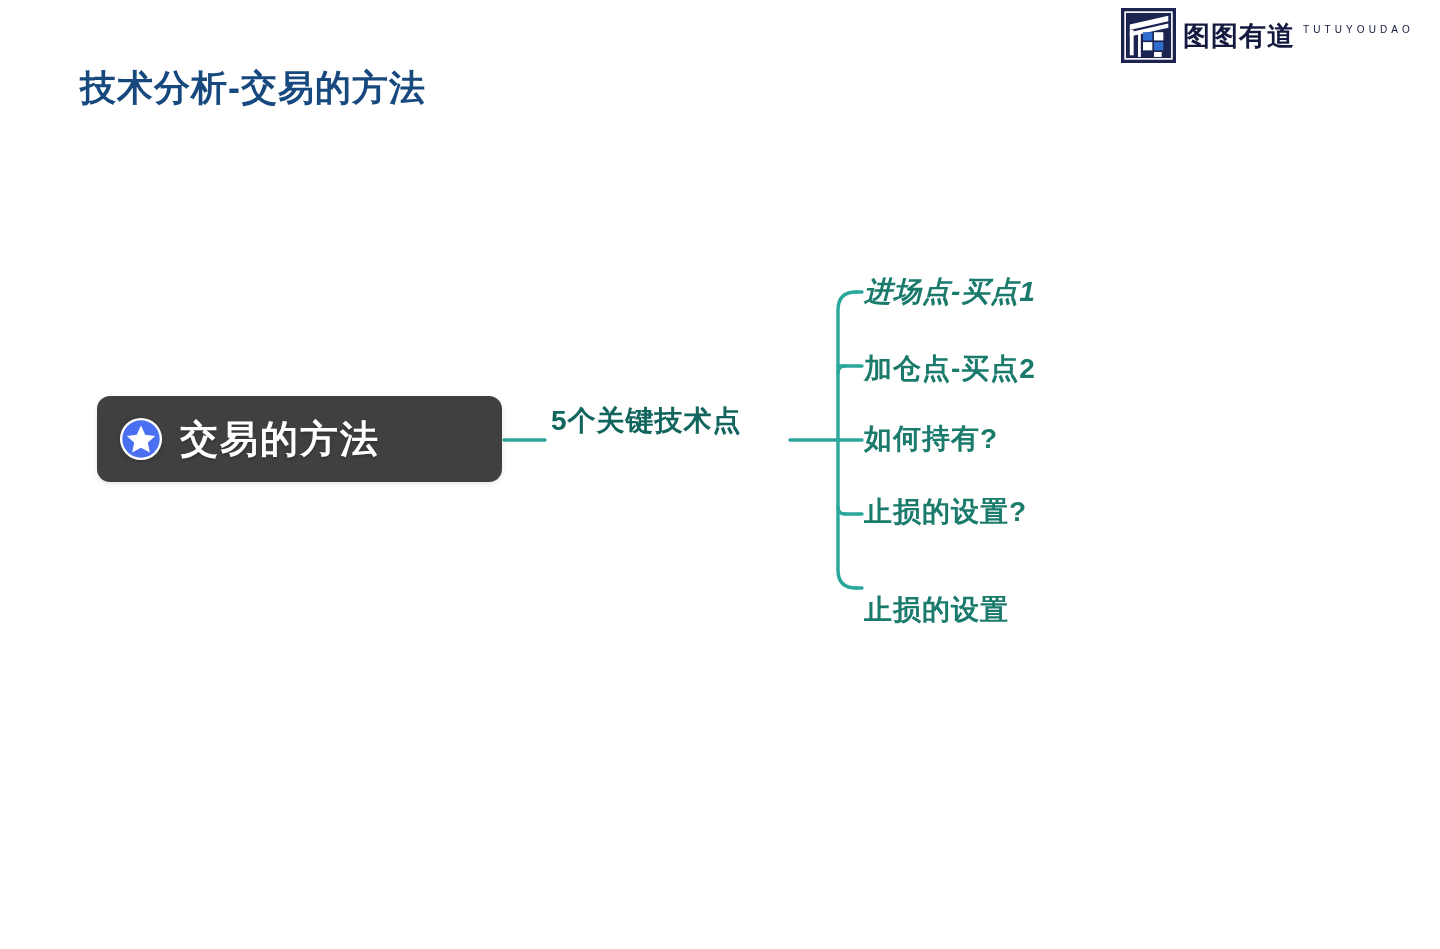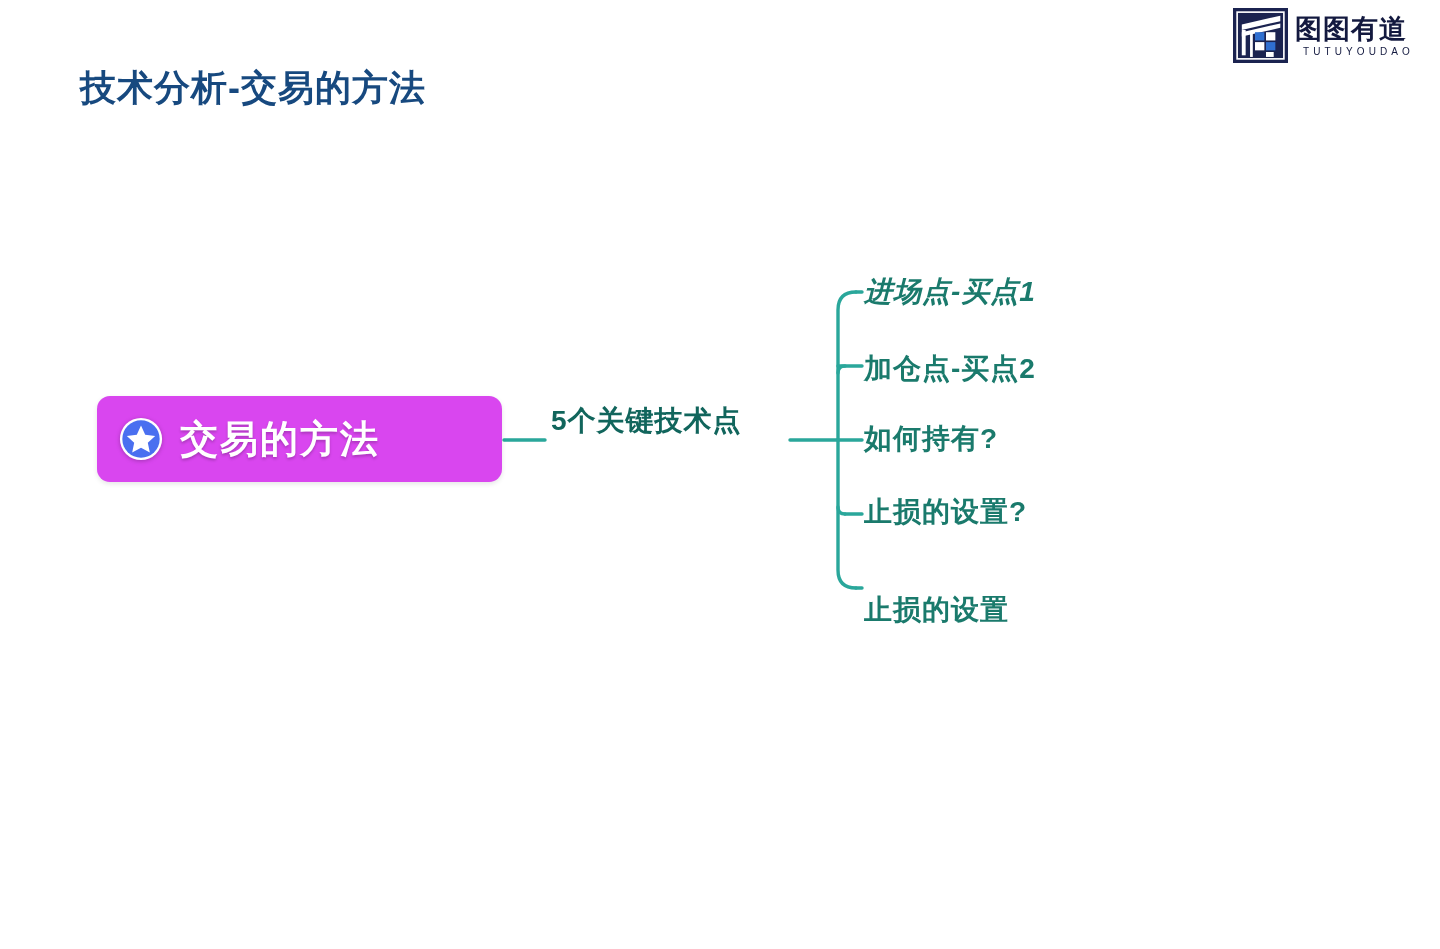--- a/index.html
+++ b/index.html
@@ -32,21 +32,21 @@
     align-items: center;
     gap: 7px;
   }
   #logo-mark {
     width: 55px;
     height: 55px;
     flex: 0 0 auto;
   }
   #logo-text-wrap {
     display: flex;
-    flex-direction: column;
+    flex-direction: row;
     align-items: stretch;
     justify-content: space-between;
     padding-top: 2px;
   }
   #logo-cn {
     font-size: 27px;
     font-weight: 700;
     color: #13193f;
     letter-spacing: 1px;
     line-height: 1.05;
@@ -93,21 +93,21 @@
     top: 0;
   }
 
   
   #root-node {
     position: absolute;
     left: 97px;
     top: 396px;
     width: 405px;
     height: 86px;
-    background: #d946ef;
+    background: #404040;
     border-radius: 13px;
     box-shadow: 0 2px 5px rgba(0,0,0,0.10);
     display: flex;
     align-items: center;
     padding-left: 21px;
     box-sizing: border-box;
   }
   #root-star {
     width: 46px;
     height: 46px;

